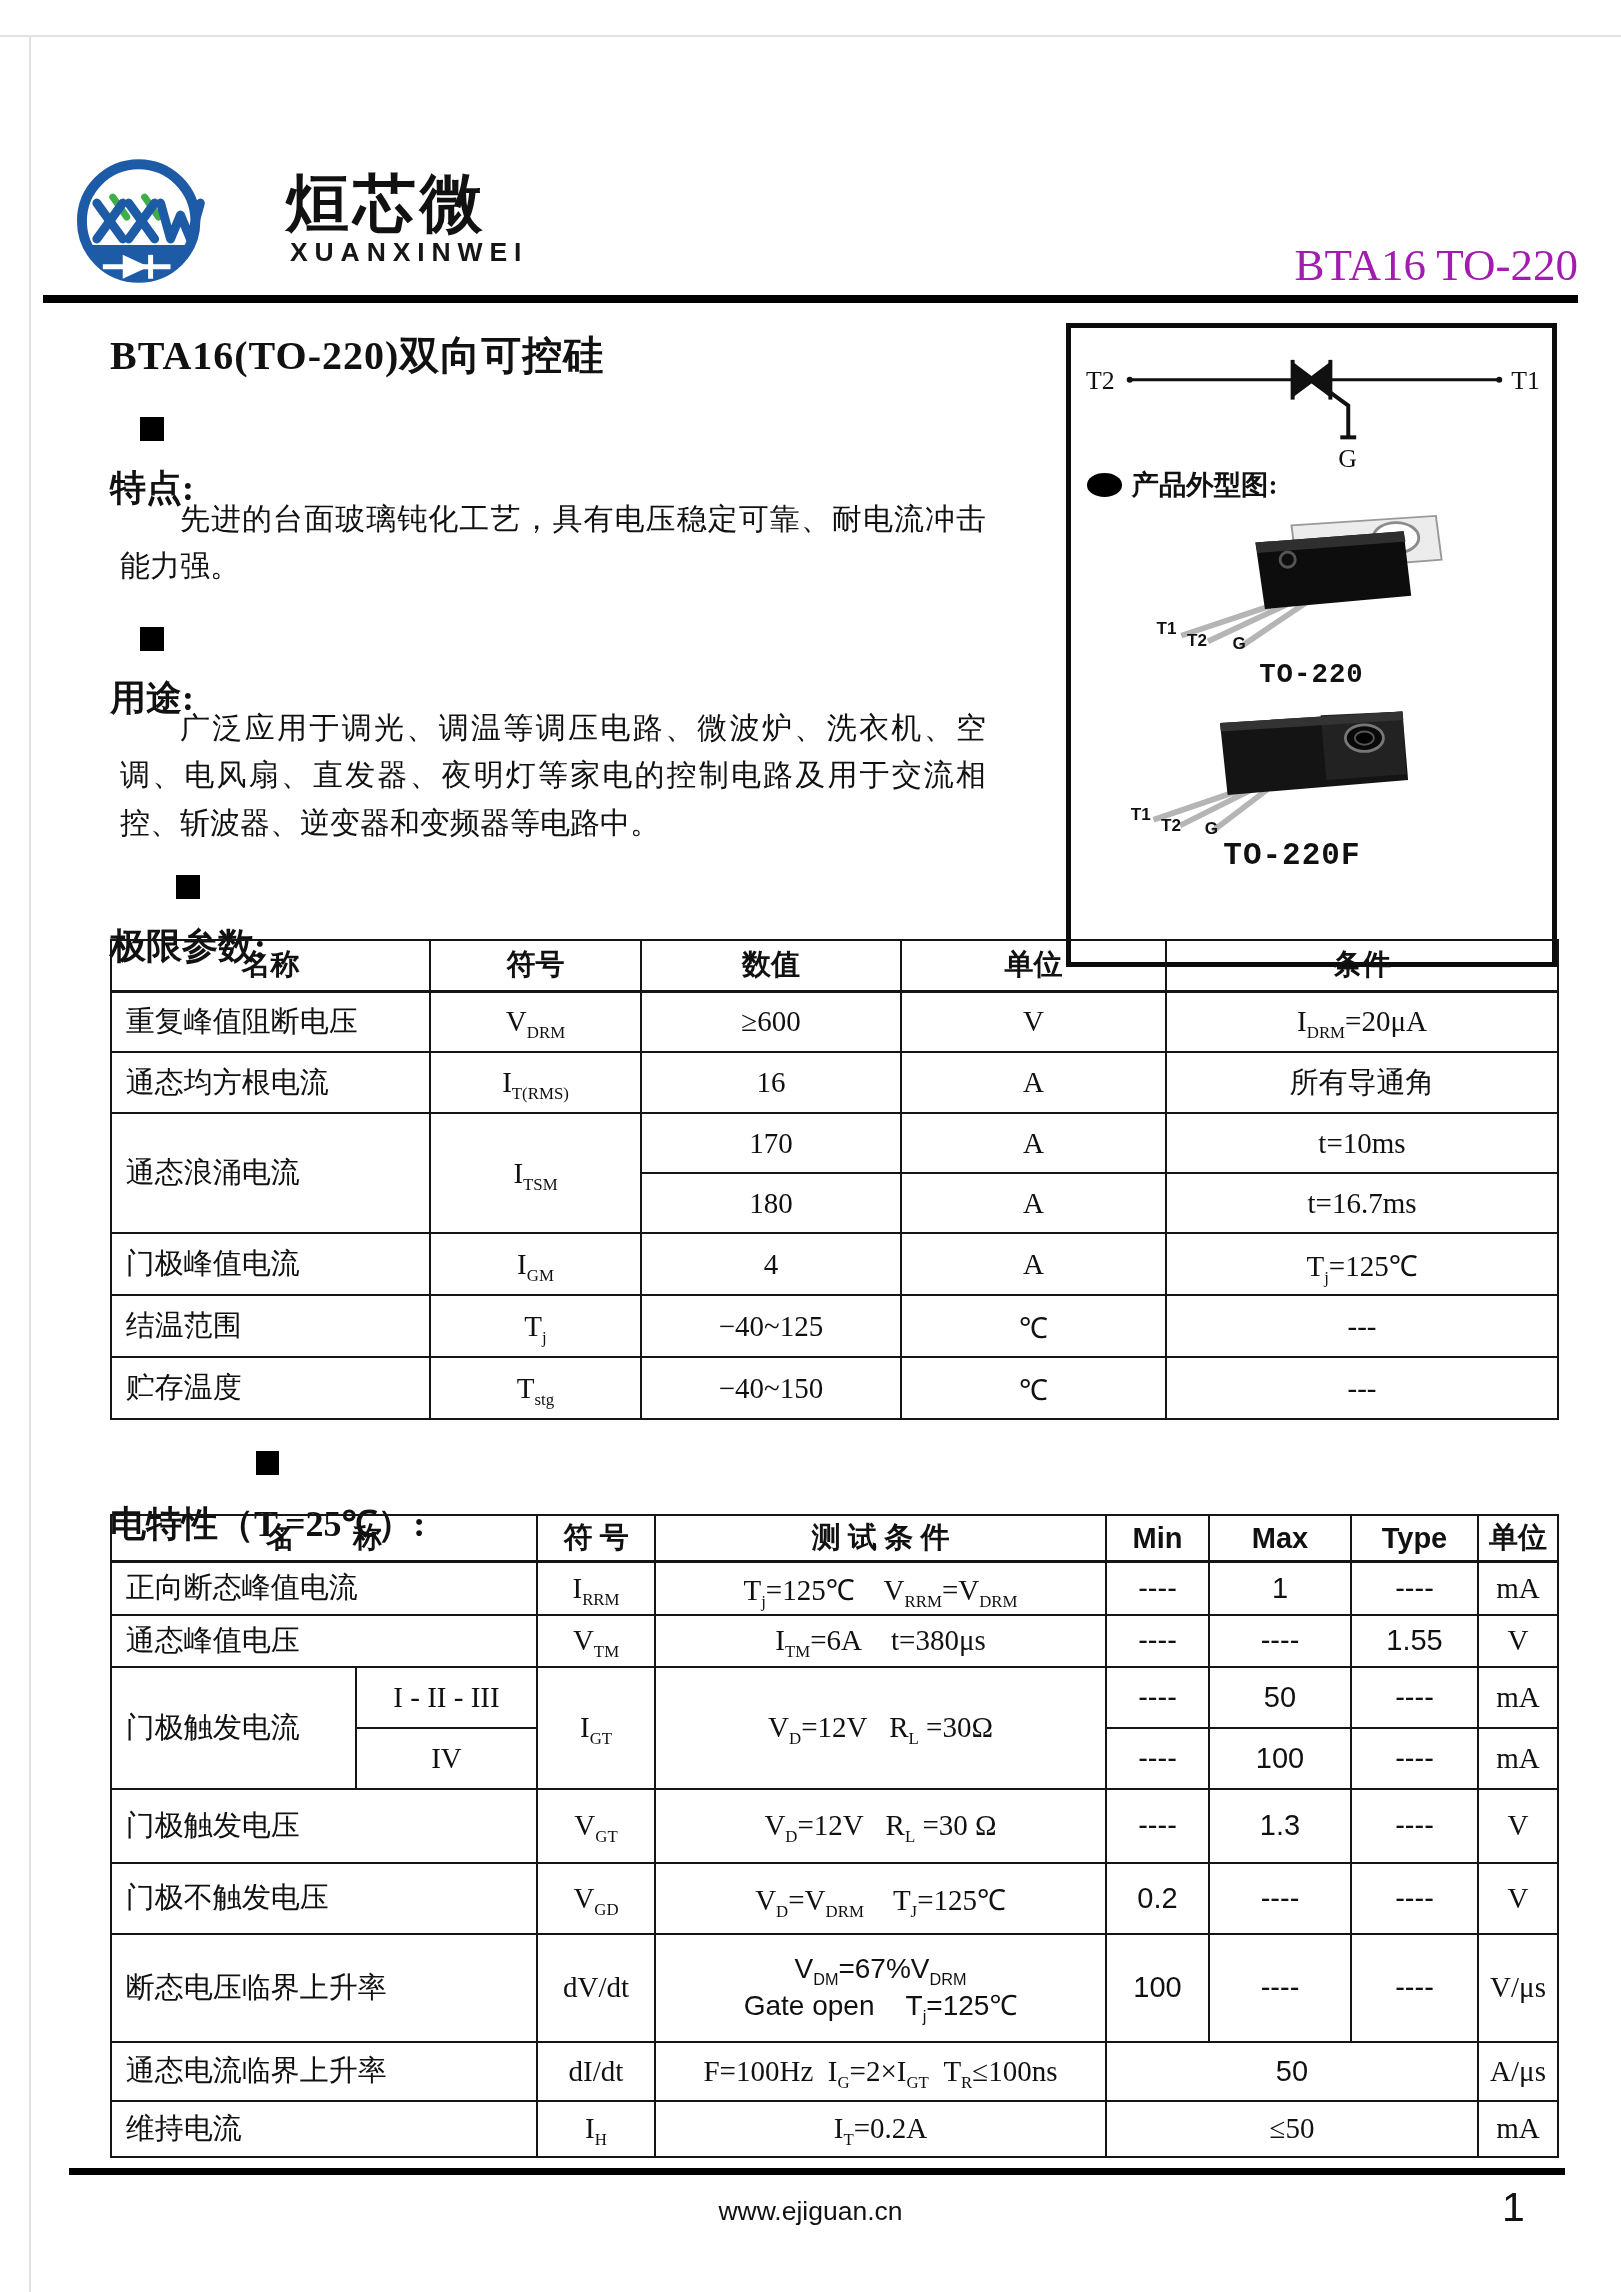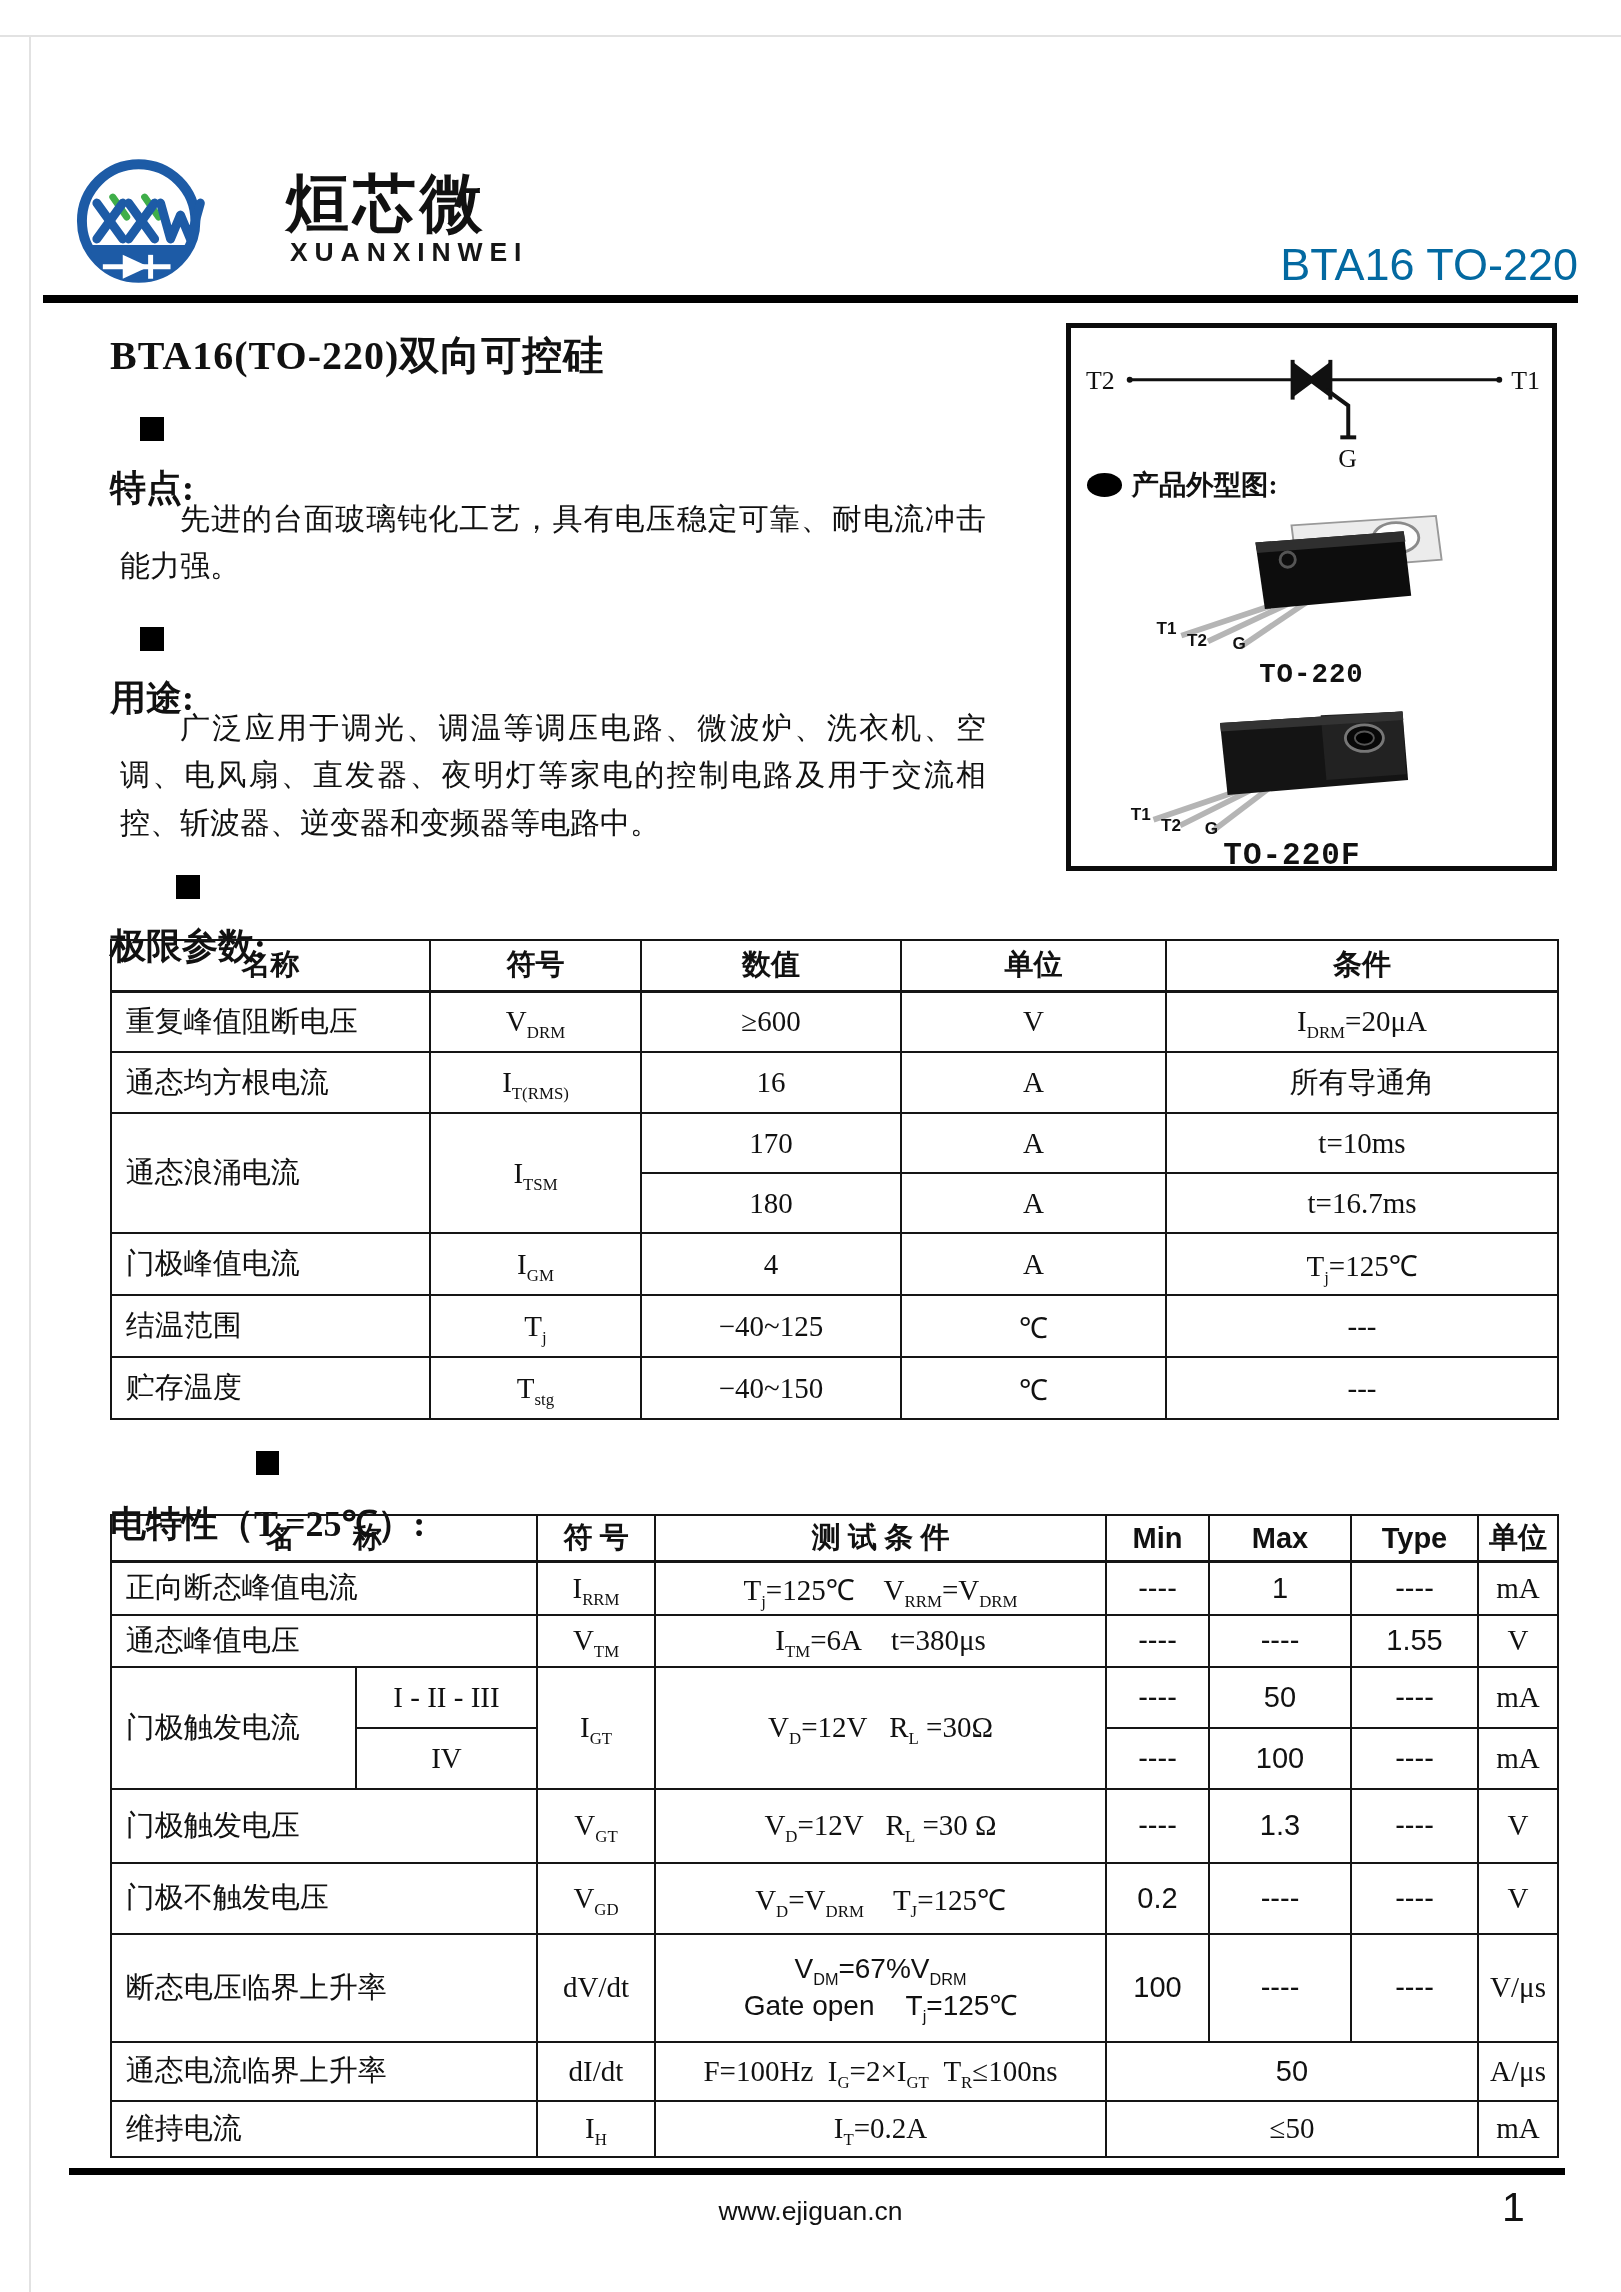--- a/index.html
+++ b/index.html
@@ -8,21 +8,21 @@
     position: relative; width: 1621px; height: 2293px;
     background: #ffffff; color: #111;
     font-family: "Liberation Serif", serif; overflow: hidden;
   }
   .abs { position: absolute; }
   sub { font-size: 58%; line-height: 0; }
 
   
   .brand-cn { font-family: "Liberation Sans", sans-serif; font-weight: bold; font-size: 63px; letter-spacing: 3.9px; }
   .brand-en { font-family: "Liberation Sans", sans-serif; font-weight: bold; font-size: 26.5px; letter-spacing: 6.9px; color: #161616; }
-  .pn { font-family: Liberation Sans, sans-serif; font-size: 45px; color: #0369a1; }
+  .pn { font-family: Liberation Serif, serif; font-size: 45px; color: #a21caf; }
   .rule { background: #000; }
 
   .doc-title { font-size: 40px; font-weight: bold; letter-spacing: 1px; margin-top: 12px; }
 
   
   .sec { display: flex; align-items: center; gap: 23.5px; font-weight: bold; font-size: 36px; flex-direction: column; }
   .sq { width: 23.5px; height: 23.5px; background: #000; flex: none; }
 
   .para { font-size: 30px; line-height: 1.58; text-indent: 2em; text-align: justify; margin-left: 12px; }
 
@@ -71,21 +71,21 @@
     <polygon points="56,110 56,134 82,122" fill="#ffffff"></polygon>
     <line x1="84" y1="110" x2="84" y2="134" stroke="#ffffff" stroke-width="5"></line>
   </svg>
   <div class="abs brand-cn" style="left:286px;top:161px">烜芯微</div>
   <div class="abs brand-en" style="left:290px;top:237px">XUANXINWEI</div>
   <div class="abs pn" style="right:43px;top:239px">BTA16 TO-220</div>
   <div class="abs rule" style="left:43px;top:295px;width:1535px;height:7.8px"></div>
 
   <div class="abs doc-title" style="left:110px;top:316px">BTA16(TO-220)双向可控硅</div>
 
-  <div class="abs pbox" style="left:1066px;top:323px;width:491px;height:548px">
+  <div class="abs pbox" style="left:1066px;top:323px;width:491px;height:644px">
     <svg class="abs" style="left:5.9px;top:11.8px" width="469" height="149" viewBox="0 0 470 150">
       <text x="8" y="49" font-size="26" fill="#111">T2</text>
       <circle cx="52" cy="40" r="3" fill="#111"></circle>
       <line x1="52" y1="40" x2="216" y2="40" stroke="#111" stroke-width="3"></line>
       <line x1="216" y1="20" x2="216" y2="60" stroke="#111" stroke-width="4"></line>
       <line x1="254" y1="20" x2="254" y2="60" stroke="#111" stroke-width="4"></line>
       <polygon points="216,22 216,58 240,40" fill="#111"></polygon>
       <polygon points="254,22 254,58 230,40" fill="#111"></polygon>
       <line x1="254" y1="40" x2="424" y2="40" stroke="#111" stroke-width="3"></line>
       <circle cx="424" cy="40" r="3" fill="#111"></circle>

